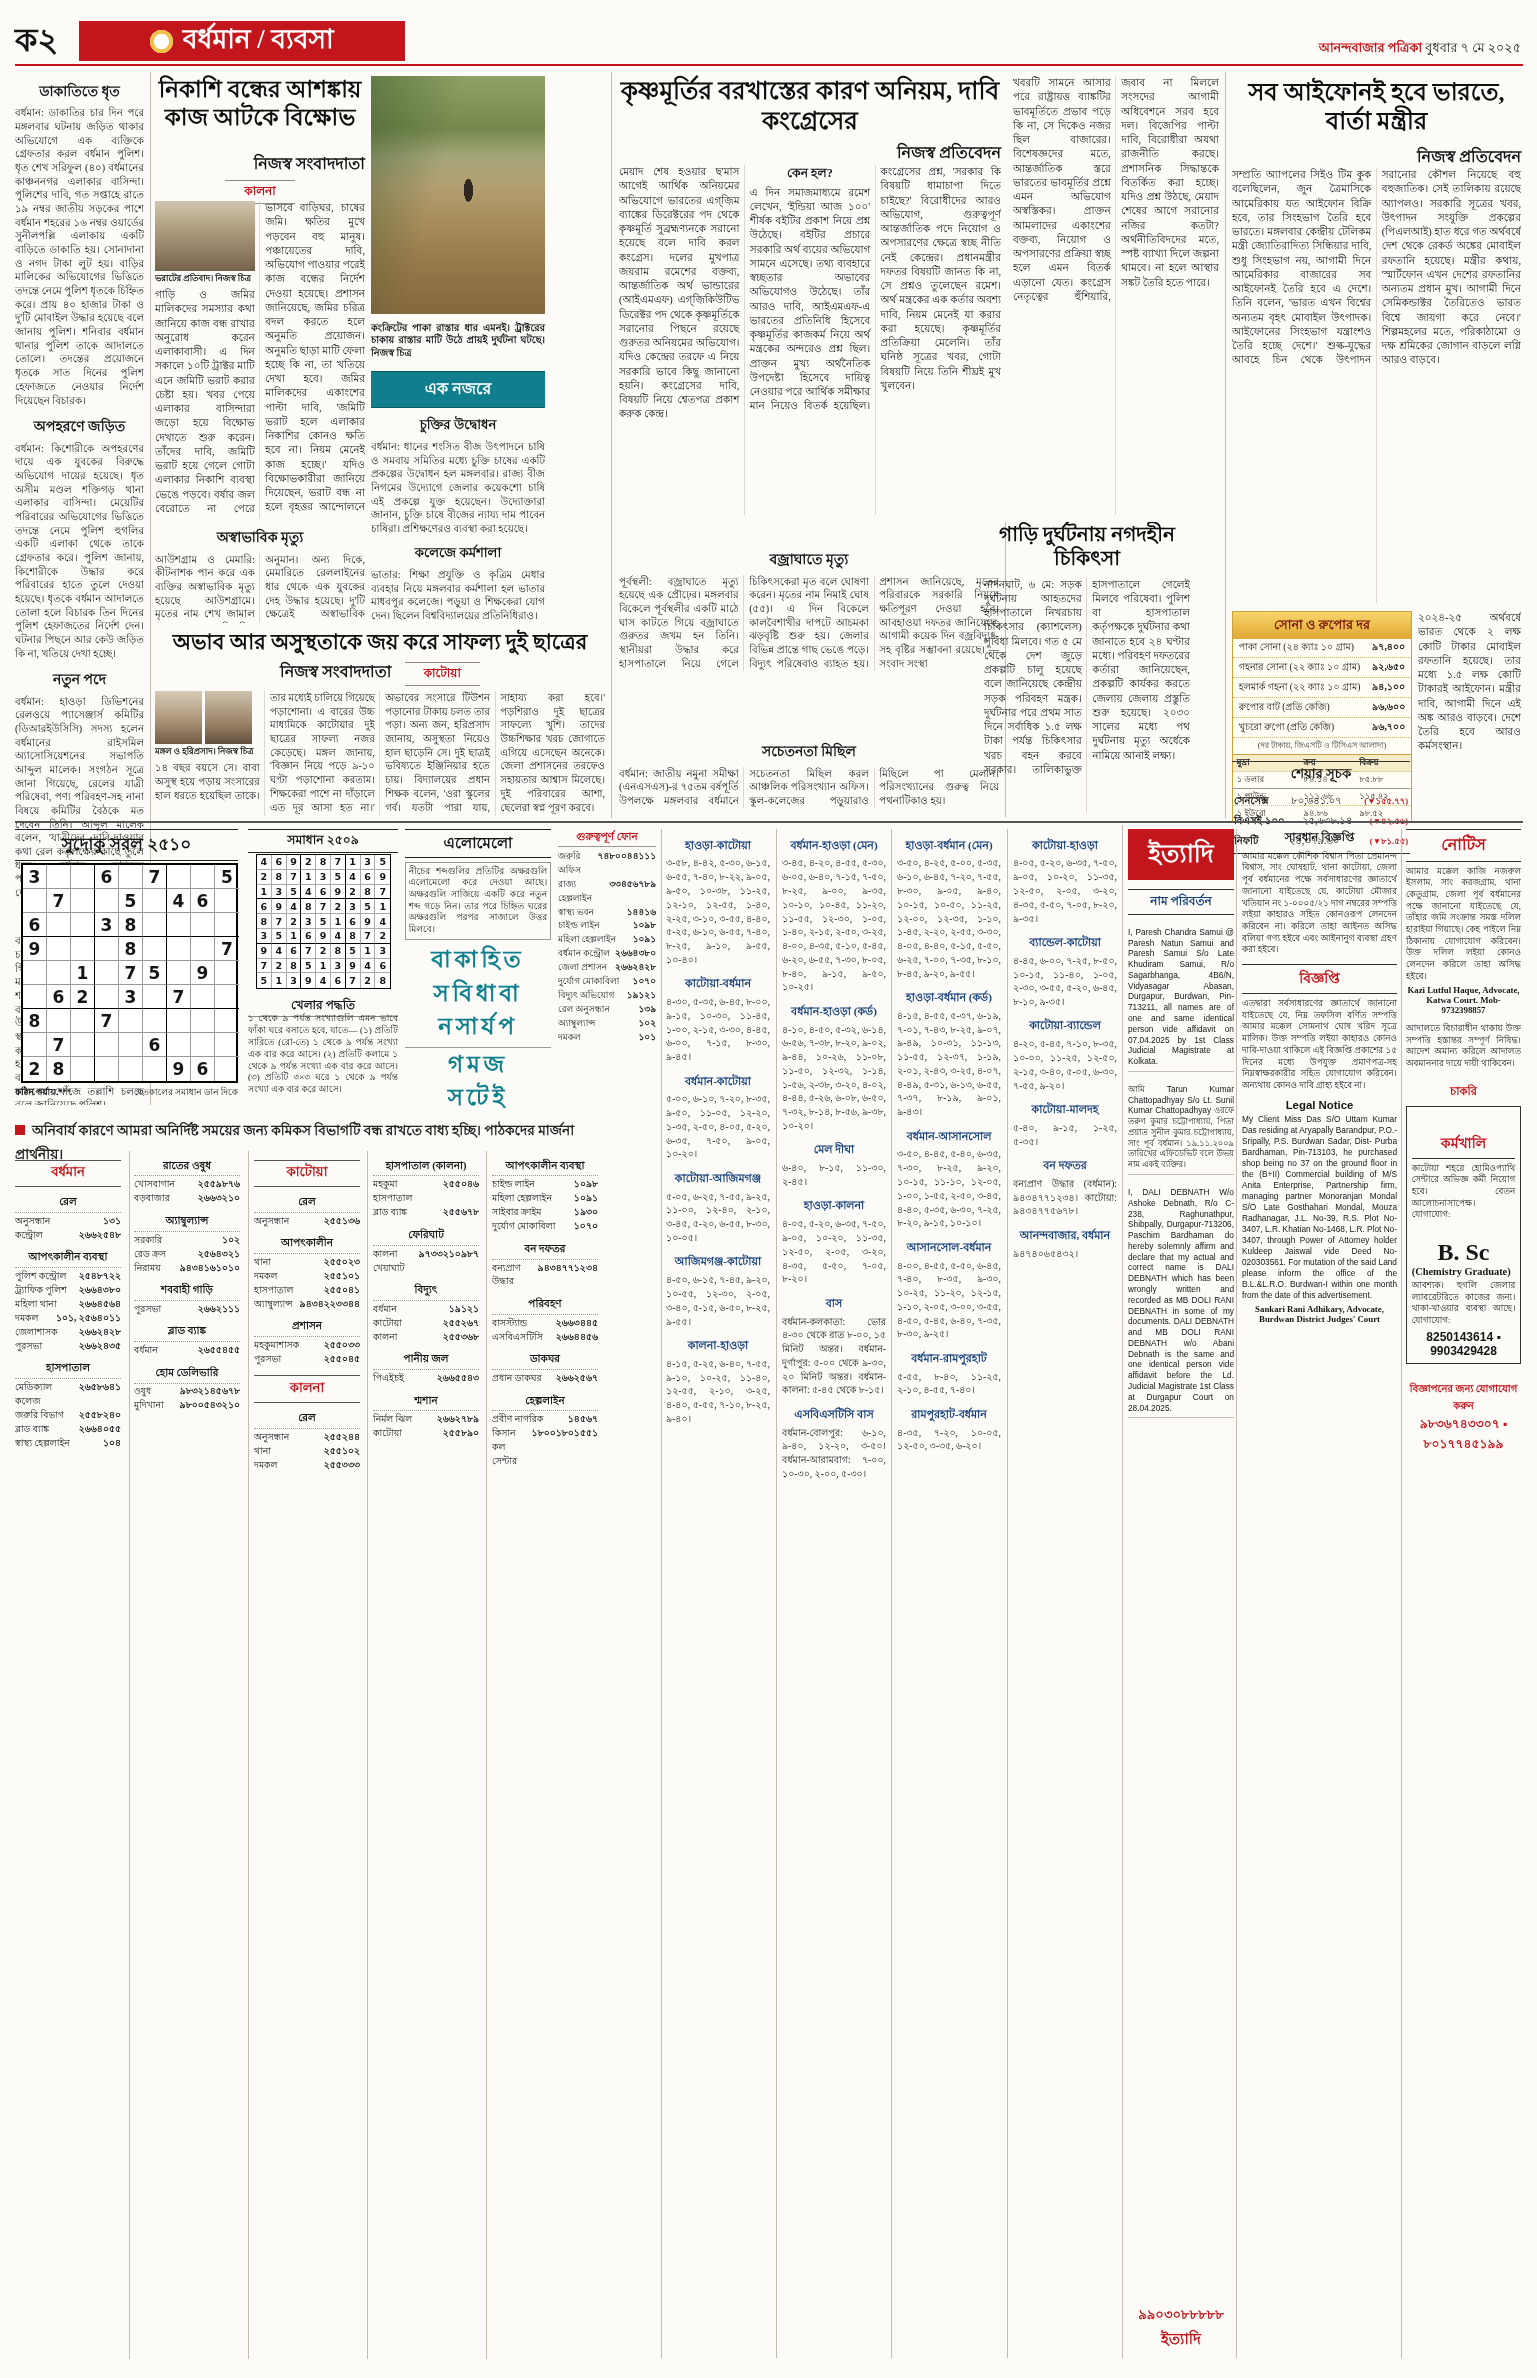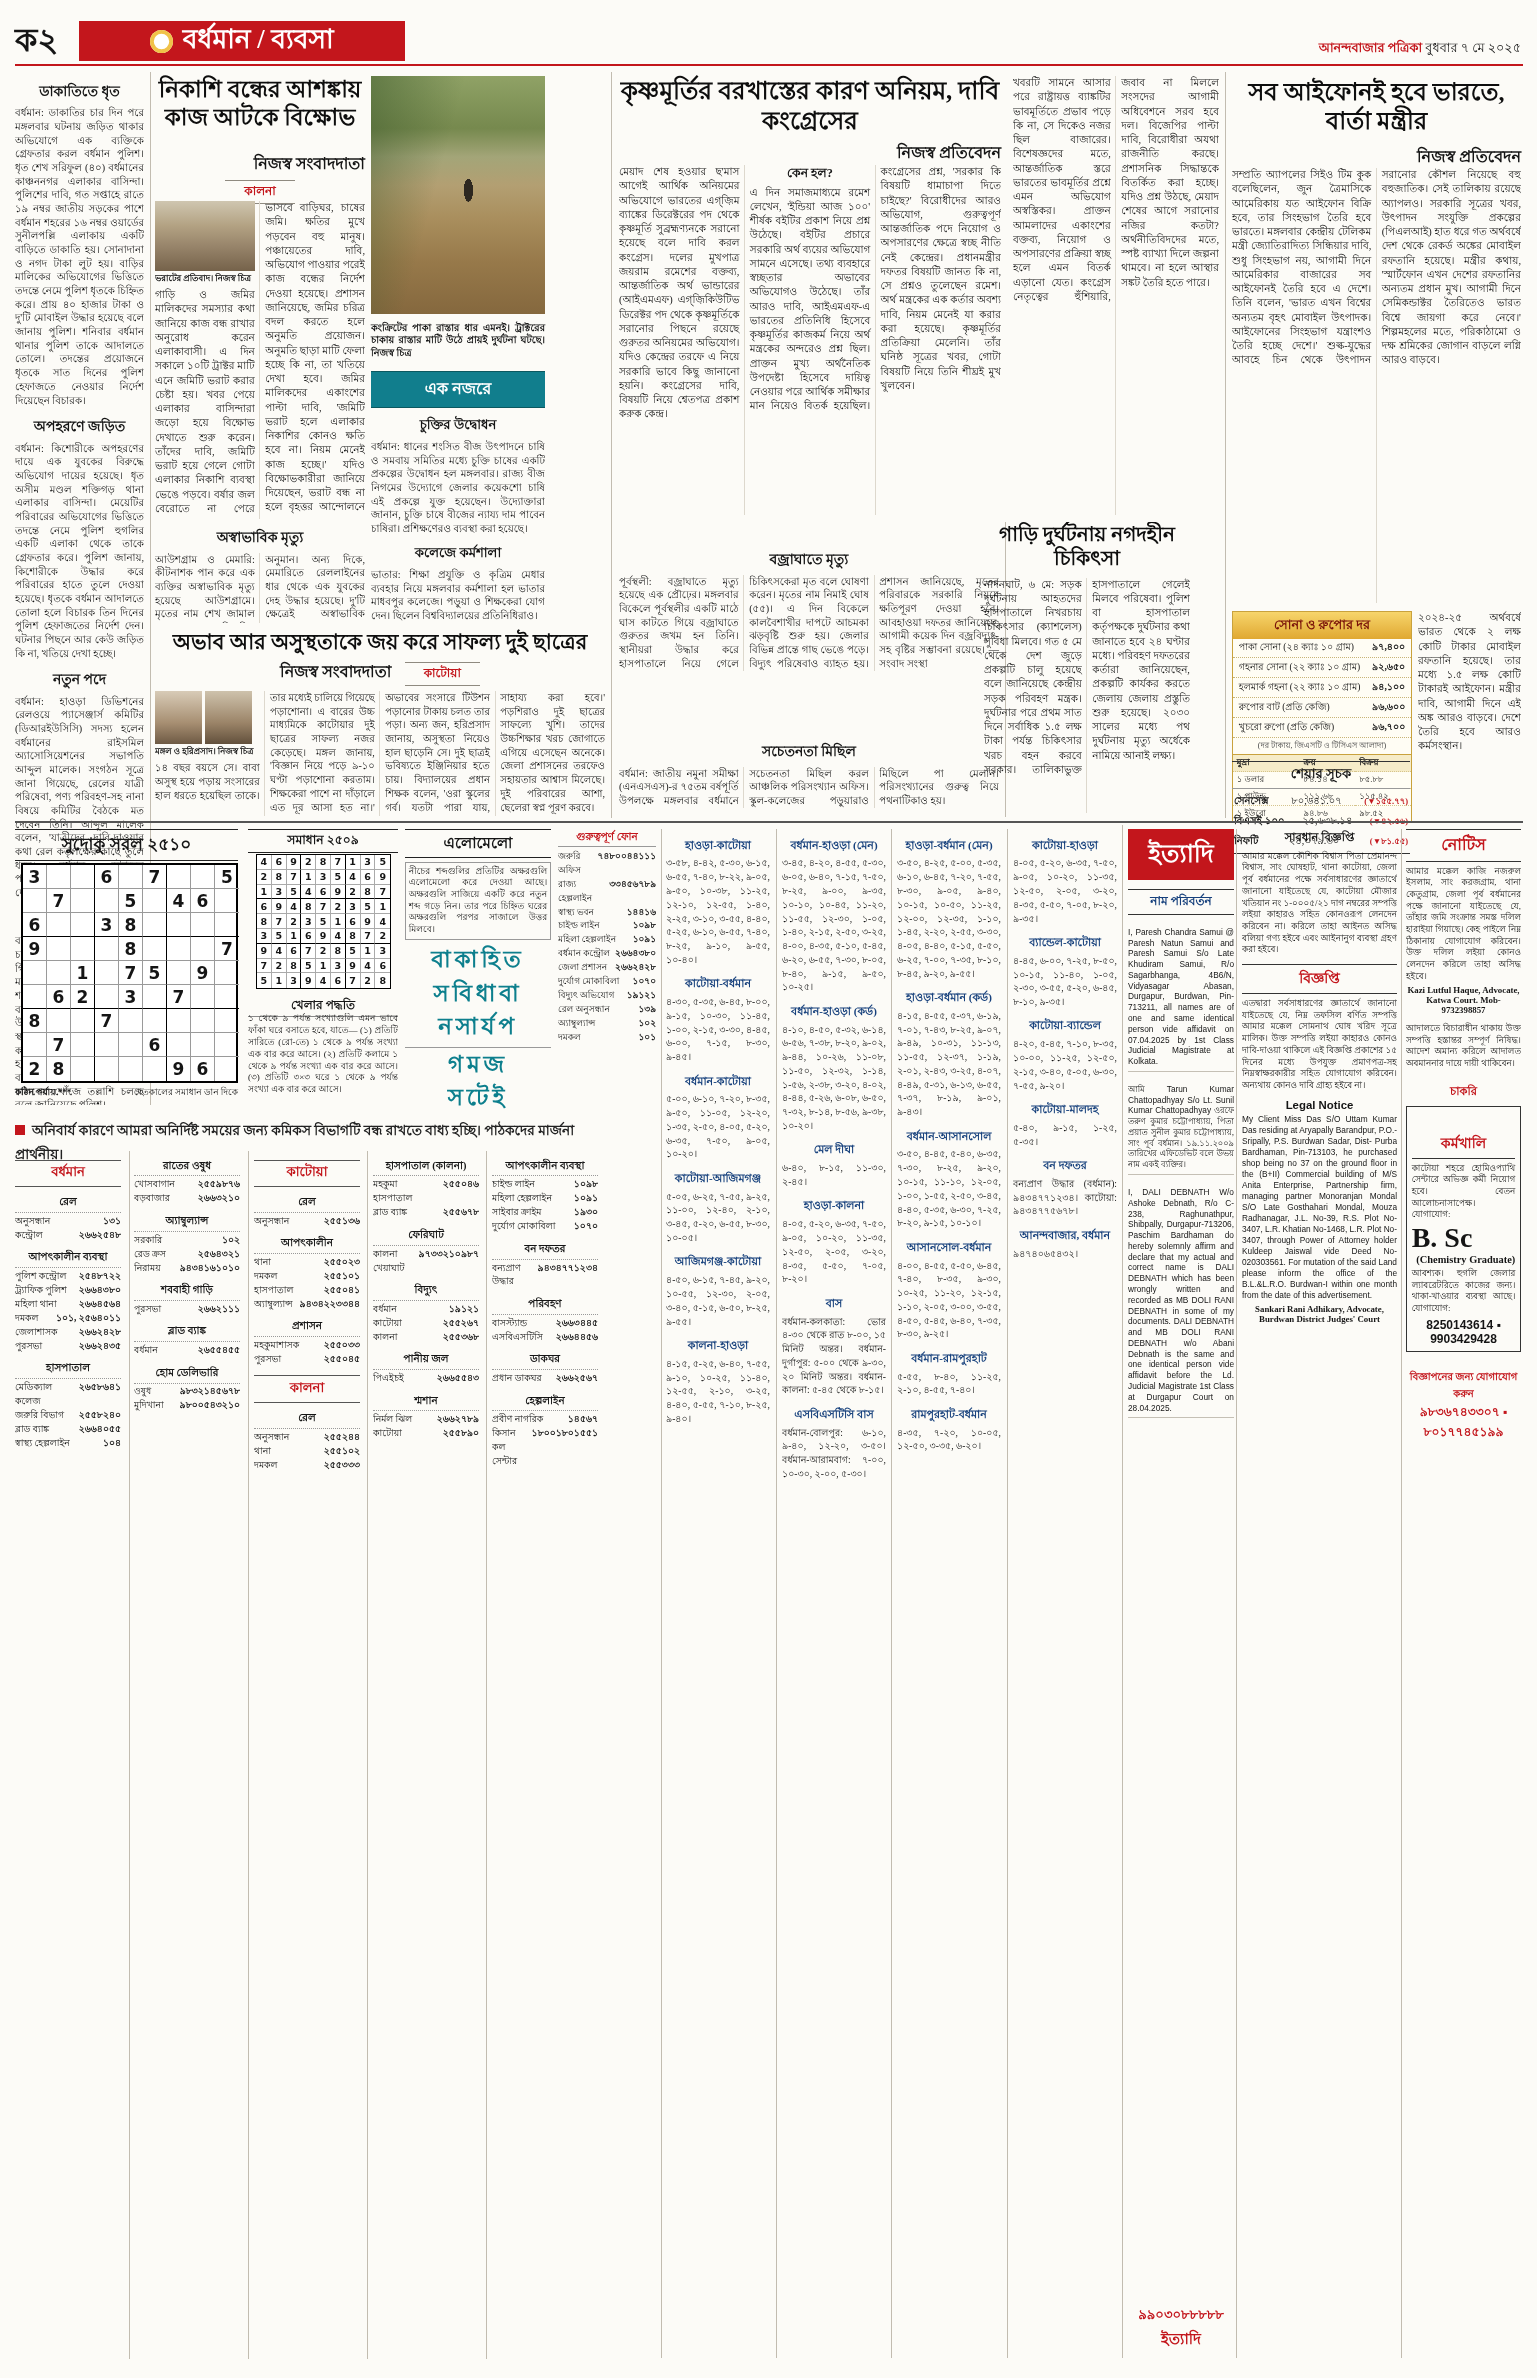--- a/index.html
+++ b/index.html
@@ -63,22 +63,22 @@
   .d-row{display:flex;justify-content:space-between;font-size:9.3px;line-height:1.5;gap:3.8px}
   .d-v{font-weight:bold;white-space:nowrap}
   .ityadi-box{background:#c3161c;color:#fff;font-weight:bold;font-size:24.6px;text-align:center;padding:5.7px 0}
   .nc-title{font-weight:bold;font-size:12px;text-align:center;color:#16407c;border-top:0.9px solid #333;border-bottom:0.9px solid #333;padding:1.9px 0;margin:8.5px 0 3.8px}
   .nc-item{font-size:8.3px;line-height:1.3;text-align:justify;font-family:"Liberation Sans",sans-serif;border-bottom:0.9px solid #c5c0b5;padding:3.8px 0}
   .cls-text{font-size:8.8px;line-height:1.33;text-align:justify}
   .cls-head-red{color:#c3161c;font-weight:bold;text-align:center;font-size:14px;border-top:0.9px solid #333;border-bottom:0.9px solid #333;padding:1.9px 0;margin:8.5px 0 3.8px}
   .cls-head-sm{font-weight:bold;text-align:center;font-size:11.4px;margin:7.6px 0 2.8px}
   .sig{font-weight:bold;font-size:8.8px;text-align:center;margin:2.8px 0 7.6px}
   .jobs-box{border:1.5px solid #333;padding:5.7px 4.7px;margin-top:4.7px}
-  .bsc{font-size:28px;font-weight:bold;text-align:left;margin-top:1px}
-  .bsc-sub{font-size:10.4px;text-align:right;font-weight:bold;margin-bottom:2.8px}
+  .bsc{font-size:24px;font-weight:bold;text-align:center;margin-top:18px}
+  .bsc-sub{font-size:10.4px;text-align:left;font-weight:bold;margin-bottom:2.8px}
   .phones{font-size:12px;font-weight:bold;text-align:center;font-family:"Liberation Sans",sans-serif;margin-top:2.8px}
   .contact-red{color:#c3161c;font-weight:bold;text-align:center}
 </style>
 </head>
 <body>
 
 <div id="page">
 
   <div class="abs bold" style="left:15px;top:15px;font-size:32px">ক২</div>
   <div class="abs" style="left:79px;top:21px;width:326px;height:40px;background:#c3161c;display:flex;align-items:center;justify-content:center;gap:9.5px">

